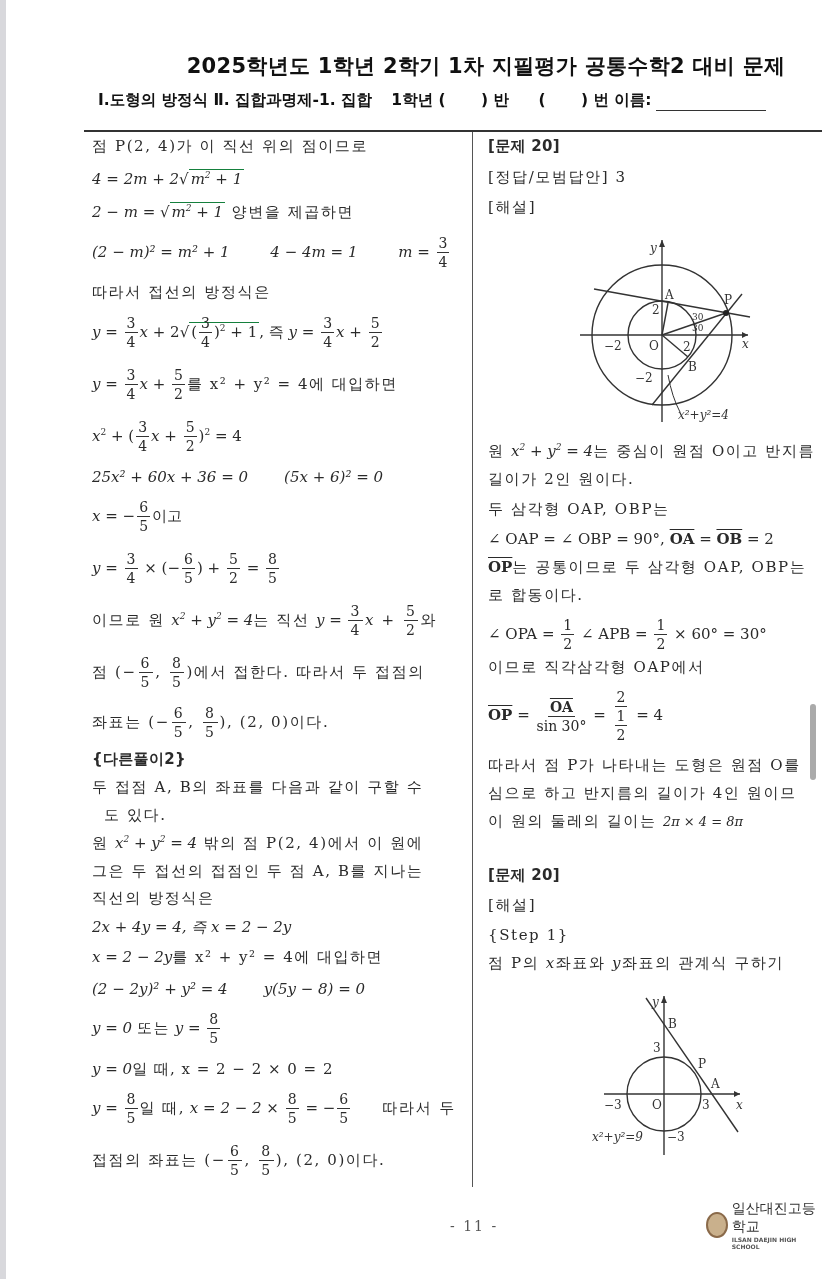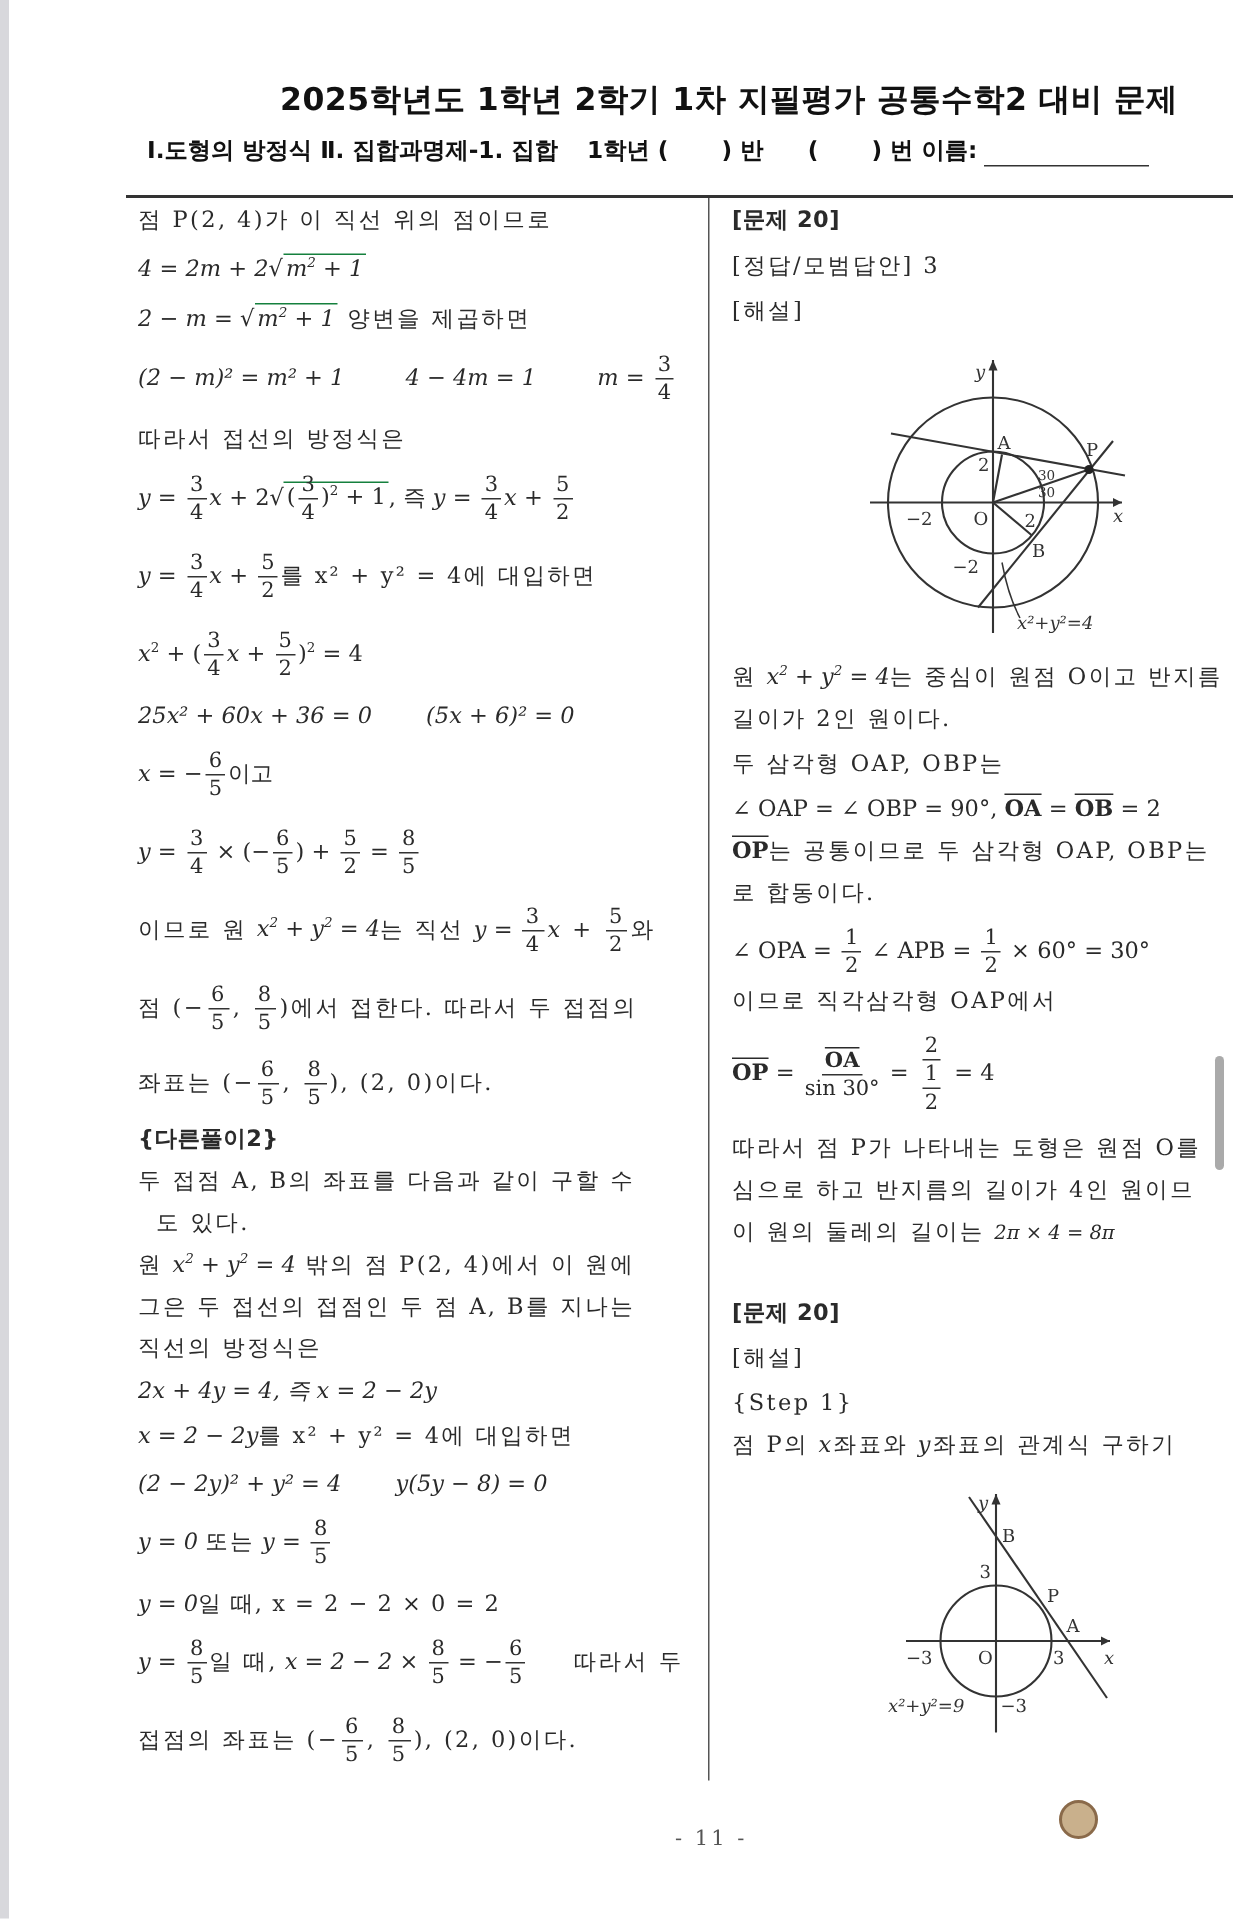--- a/index.html
+++ b/index.html
@@ -307,13 +307,17 @@
     <text x="77" y="151">−3</text>
     <text x="2" y="151" font-style="italic">x²+y²=9</text>
   </g>
 </svg>
 
 <div class="scroll-thumb"></div>
 
 <div class="page-num">- 11 -</div>
 <div class="logo">
   <div class="logo-circle"></div>
+  <div class="logo-text">
+    <span class="k">일산대진고등학교</span>
+    <span class="e">ILSAN DAEJIN HIGH SCHOOL</span>
+  </div>
 </div>
 
 </body></html>

